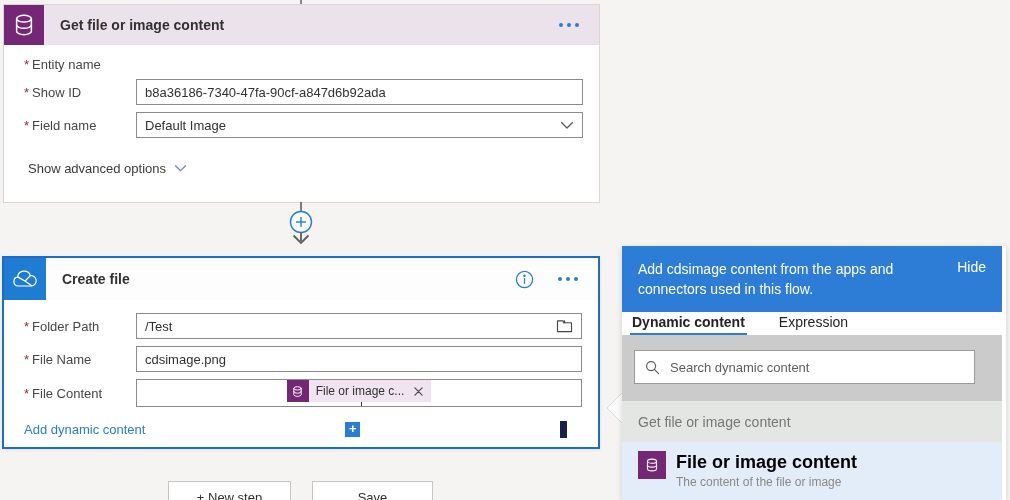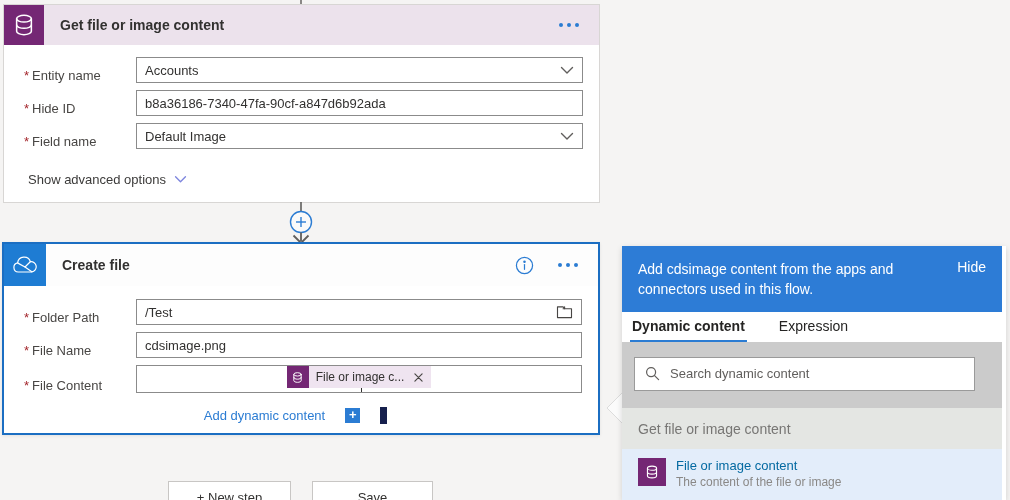--- a/index.html
+++ b/index.html
@@ -11,57 +11,57 @@
     color: #323130;
   }
   .abs { position: absolute; }
 
   
   .top-stub { left: 300px; top: 0; width: 2px; height: 5px; background: #8a8886; }
 
   
   .card { background: #fff; }
   .card1 { left: 3px; top: 4px; width: 597px; height: 199px; border: 1px solid #d8d6d4; }
-  .card2 { left: 2px; top: 242px; width: 598px; height: 193px; border: 2px solid #1b6ec2; box-shadow: 0 1px 3px rgba(0,0,0,.08); }
+  .card2 { left: 2px; top: 256px; width: 598px; height: 193px; border: 2px solid #1b6ec2; box-shadow: 0 1px 3px rgba(0,0,0,.08); }
 
   .card-header { display: flex; align-items: center; height: 40px; }
   .card1 .card-header { background: #ece2ec; }
   .card2 .card-header { background: #fdfdfd; height: 42px; }
   .conn-icon { width: 40px; height: 40px; flex: 0 0 40px; display: flex; align-items: center; justify-content: center; }
   .card2 .conn-icon { width: 42px; height: 42px; flex: 0 0 42px; }
   .conn-icon.cds { background: #742774; }
   .conn-icon.onedrive { background: #1e7cd3; }
   .card-title { margin-left: 16px; font-size: 14px; font-weight: 700; color: #323130; flex: 1; }
 
   .ellipsis { display: flex; gap: 4px; margin-right: 18px; padding: 6px 2px; cursor: pointer; }
   .ellipsis i { width: 4px; height: 4px; border-radius: 50%; background: #2b7cd3; }
   .info-btn { margin-right: 22px; cursor: pointer; display: flex; }
 
   .card-body { padding: 12px 16px 0 20px; }
-  .field-row { display: flex; align-items: flex-end; margin-bottom: 7px; }
+  .field-row { display: flex; align-items: center; margin-bottom: 7px; }
   .field-label { width: 112px; flex: 0 0 112px; font-size: 13px; color: #484644; }
   .req { color: #a4262c; margin-right: 3px; }
   .field-input {
     flex: 1; height: 26px; border: 1px solid #8b8b8b; background: #fff;
     display: flex; align-items: center; padding: 0 8px; font-size: 13px; color: #323130;
   }
   .field-input .val { flex: 1; white-space: nowrap; overflow: hidden; }
   .chev { flex: 0 0 auto; margin-left: 8px; display: flex; }
 
   .advanced { margin: 16px 0 12px 4px; display: inline-flex; align-items: center; gap: 8px; cursor: pointer; }
   .advanced span { font-size: 13px; color: #3b3a39; }
 
   
   .chip { display: inline-flex; align-items: center; background: #efe4f0; height: 22px; padding-right: 6px; cursor: pointer; }
   .chip .chip-ic { width: 22px; height: 22px; background: #742774; display: flex; align-items: center; justify-content: center; margin-right: 7px; }
   .chip .chip-txt { font-size: 12px; color: #323130; margin-right: 8px; white-space: nowrap; }
   .chip .chip-x { display: flex; padding: 2px; cursor: pointer; }
   .caret { width: 1px; height: 20px; background: #323130; margin-left: 5px; }
 
-  .add-dyn-row { display: flex; justify-content: center; align-items: center; margin-top: 14px; padding-right: 15px; gap: 20px; }
+  .add-dyn-row { display: flex; justify-content: space-between; align-items: center; margin-top: 14px; padding-right: 15px; gap: 7px; }
   .add-dyn-link { font-size: 13px; color: #2b7cd3; cursor: pointer; }
   .add-dyn-ic { width: 15px; height: 15px; background: #2b7cd3; color: #fff; font-size: 13px; line-height: 14px; text-align: center; font-weight: 700; }
   .add-dyn-bar { width: 7px; height: 17px; background: #16204d; }
 
   
   .foot-btn {
     top: 481px; height: 34px; background: #fff; border: 1px solid #c8c6c4;
     font-size: 13px; color: #323130; text-align: center; padding-top: 8px; cursor: pointer;
   }
   .btn-newstep { left: 168px; width: 123px; }
@@ -76,21 +76,21 @@
   .panel-tabs { background: #fff; display: flex; align-items: stretch; padding-left: 8px; height: 36px; gap: 30px; }
   .ptab { font-size: 14px; display: flex; align-items: center; padding: 0 2px; cursor: pointer; border-bottom: 2px solid transparent; color: #252423; }
   .ptab.active { font-weight: 700; border-bottom-color: #2b7cd3; }
   .panel-search { background: #cbcbcb; padding: 15px 27px 17px 12px; }
   .search-box { background: #fff; border: 1px solid #9a9a9a; height: 34px; display: flex; align-items: center; padding: 0 10px; }
   .search-box input { border: 0; outline: 0; flex: 1; font-size: 13px; font-family: "Liberation Sans", sans-serif; color: #323130; margin-left: 10px; background: transparent; }
   .search-box input::placeholder { color: #605e5c; }
   .panel-group-header { background: #e4e6e3; color: #777674; font-size: 14px; padding: 13px 16px 12px 16px; }
   .panel-item { background: #e3edfa; display: flex; align-items: flex-start; padding: 9px 16px; gap: 10px; cursor: pointer; }
   .panel-item .item-ic { width: 28px; height: 28px; background: #742774; flex: 0 0 28px; display: flex; align-items: center; justify-content: center; }
-  .panel-item .item-title { font-size: 13px; font-weight: 400; color: #0369a1; line-height: 1.3; }
+  .panel-item .item-title { font-size: 18px; font-weight: 700; color: #000000; line-height: 1.3; }
   .panel-item .item-desc { font-size: 12px; color: #8a8886; line-height: 1.3; margin-top: 1px; }
   .panel-rest { flex: 1; background: #e9e9e9; }
 
   .beak { left: 604px; top: 390px; }
 
   svg.stroke-ic { fill: none; stroke-linecap: round; stroke-linejoin: round; }
 </style>
 </head>
 <body>
 
@@ -119,31 +119,23 @@
     <div class="card-title">Get file or image content</div>
     <div class="ellipsis">
         <i></i>
         <i></i>
         <i></i>
       </div>
   </div>
   <div class="card-body">
     <div class="field-row">
       <div class="field-label"><span class="req">*</span><span>Entity name</span></div>
-      <div class="field-input">
-        <span class="val">Accounts</span>
-        <span class="chev">
-          <svg class="stroke-ic" width="14" height="10" viewBox="0 0 14 10" stroke="#605e5c" stroke-width="1.4">
-              <path d="M1.5 2.5 L7 8 L12.5 2.5"></path>
-            </svg>
-        </span>
-      </div>
-    </div>
-    <div class="field-row">
-      <div class="field-label"><span class="req">*</span><span>Hide ID</span></div>
+    </div>
+    <div class="field-row">
+      <div class="field-label"><span class="req">*</span><span>Show ID</span></div>
       <div class="field-input">
         <span class="val">b8a36186-7340-47fa-90cf-a847d6b92ada</span>
       </div>
     </div>
     <div class="field-row">
       <div class="field-label"><span class="req">*</span><span>Field name</span></div>
       <div class="field-input">
         <span class="val">Default Image</span>
         <span class="chev">
           <svg class="stroke-ic" width="14" height="10" viewBox="0 0 14 10" stroke="#605e5c" stroke-width="1.4">

